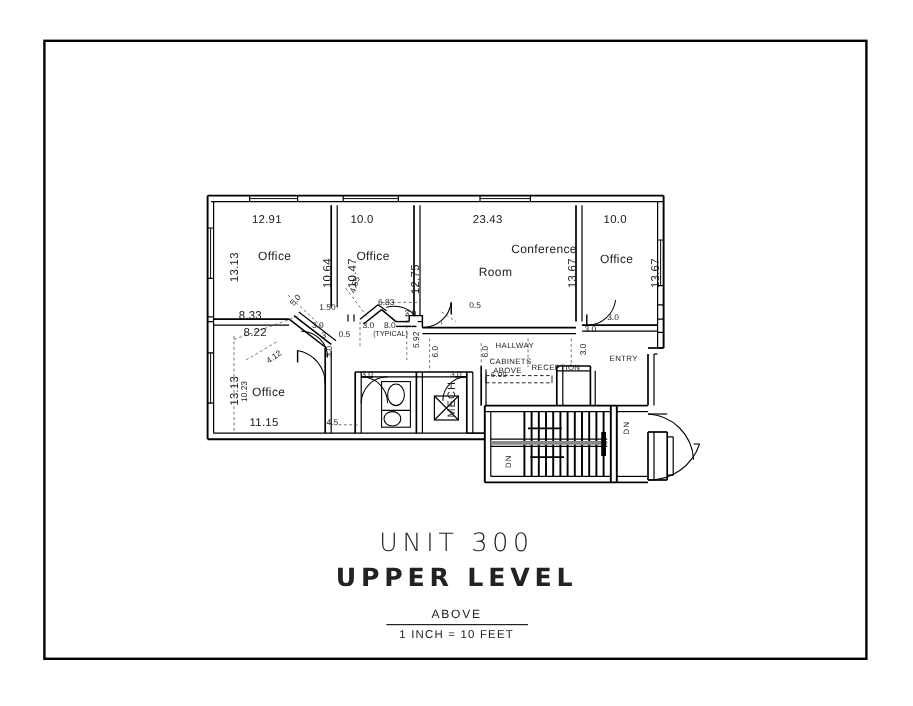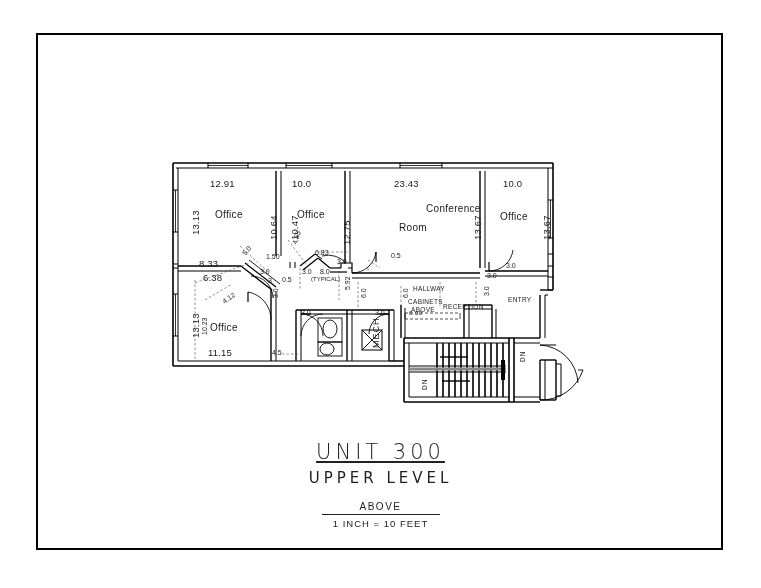--- a/index.html
+++ b/index.html
@@ -9,22 +9,22 @@
          border:2px solid #000;box-sizing:border-box;background:#fff;}
   #plan{position:absolute;left:0;top:0;width:761px;height:588px;}
   .txt{position:absolute;white-space:nowrap;color:#1a1a1a;}
   .dim{font-size:9.5px;letter-spacing:0.2px;}
   .dimS{font-size:7px;letter-spacing:0px;}
   .dimXS{font-size:6px;letter-spacing:0px;}
   .room{font-size:10px;letter-spacing:0.3px;}
   .lbl{font-size:6.5px;letter-spacing:0.3px;}
   .rot90{transform:rotate(-90deg);transform-origin:0 0;}
   #titleblk{position:absolute;left:0;top:440px;width:761px;text-align:center;}
-  #t1{font-size:21px;letter-spacing:4px;color:#222;font-family:"DejaVu Sans",sans-serif;font-weight:300;text-decoration:underline;}
-  #t2{font-size:15px;letter-spacing:4px;color:#222;margin-top:5px;font-family:"DejaVu Sans",sans-serif;font-weight:400;}
+  #t1{font-size:21px;letter-spacing:4px;color:#222;font-family:"DejaVu Sans",sans-serif;font-weight:300;}
+  #t2{font-size:21px;letter-spacing:4px;color:#222;margin-top:5px;font-family:"DejaVu Sans",sans-serif;font-weight:700;}
   #scalebox{margin-top:14px;display:inline-block;}
   #scword{font-size:10px;letter-spacing:1.5px;color:#222;padding-bottom:2px;
            border-bottom:1.2px solid #222;display:block;width:118px;margin:0 auto;}
   #scval{font-size:9.5px;letter-spacing:1px;color:#222;padding-top:3px;display:block;}
 </style>
 </head>
 <body>
 
 <div id="frame"></div>
 
@@ -240,21 +240,21 @@
   <span class="txt dim rot90" style="left:190px;top:235px;">13.13</span>
   <span class="txt dim rot90" style="left:268px;top:240px;">10.64</span>
   <span class="txt dim rot90" style="left:289px;top:240px;">10.47</span>
   <span class="txt dim rot90" style="left:341px;top:245px;">12.75</span>
   <span class="txt dim rot90" style="left:472px;top:240px;">13.67</span>
   <span class="txt dim rot90" style="left:541px;top:240px;">13.67</span>
   <span class="txt dim rot90" style="left:190px;top:338px;">13.13</span>
   <span class="txt dimS rot90" style="left:201px;top:335px;">10.23</span>
 
   <span class="txt dim" style="left:199px;top:258px;">8.33</span>
-  <span class="txt dim" style="left:203px;top:272px;">6.38</span>
+  <span class="txt dim" style="left:203px;top:272px;">8.22</span>
   <span class="txt dim" style="left:208px;top:347px;">11.15</span>
   <span class="txt dimS" style="left:221px;top:299px;transform:rotate(-35deg);transform-origin:0 0;">4.12</span>
   <span class="txt dimS" style="left:272px;top:349px;">4.5</span>
 
   <span class="txt room" style="left:215px;top:209px;">Office</span>
   <span class="txt room" style="left:297px;top:209px;">Office</span>
   <span class="txt room" style="left:386px;top:203px;margin-left:40px;">Conference</span>
   <span class="txt room" style="left:399px;top:222px;">Room</span>
   <span class="txt room" style="left:500px;top:211px;">Office</span>
   <span class="txt room" style="left:210px;top:322px;">Office</span>

